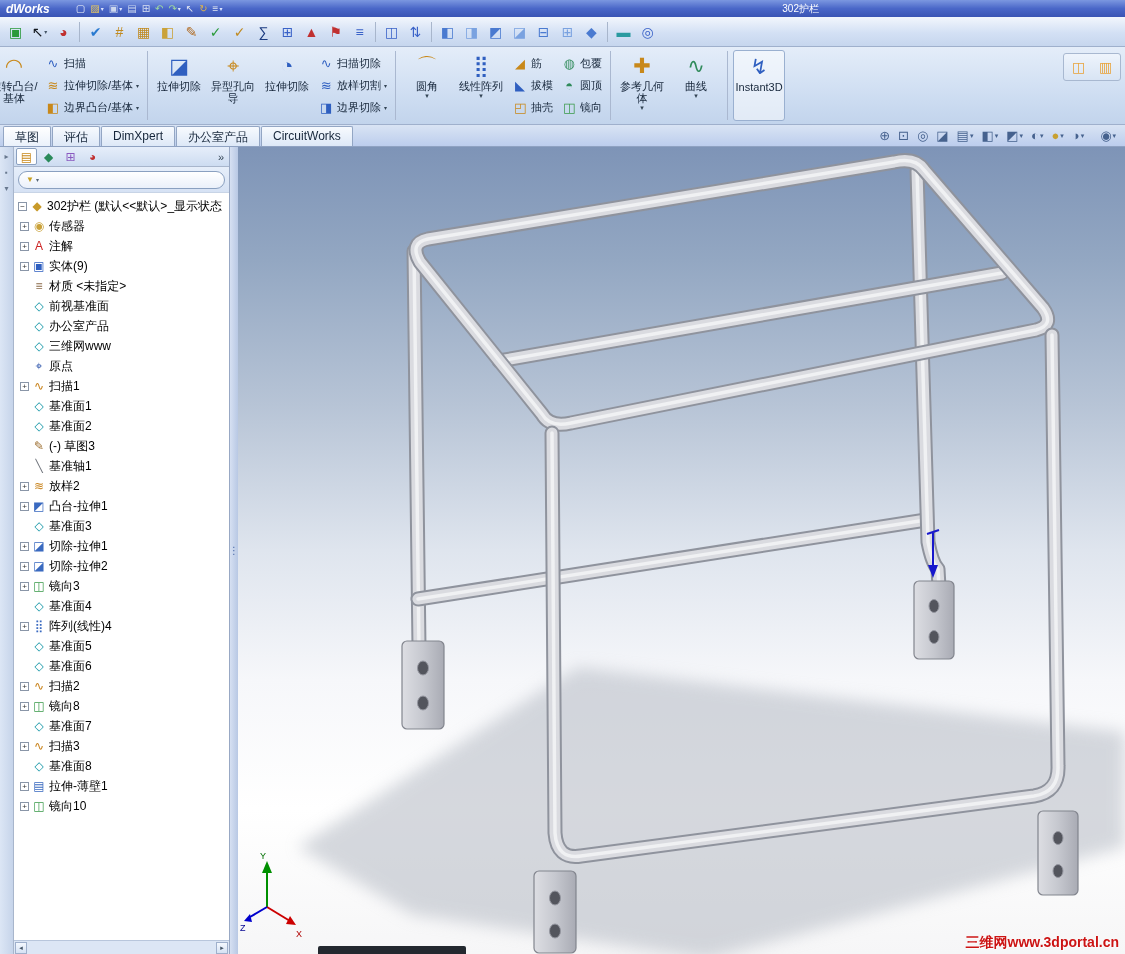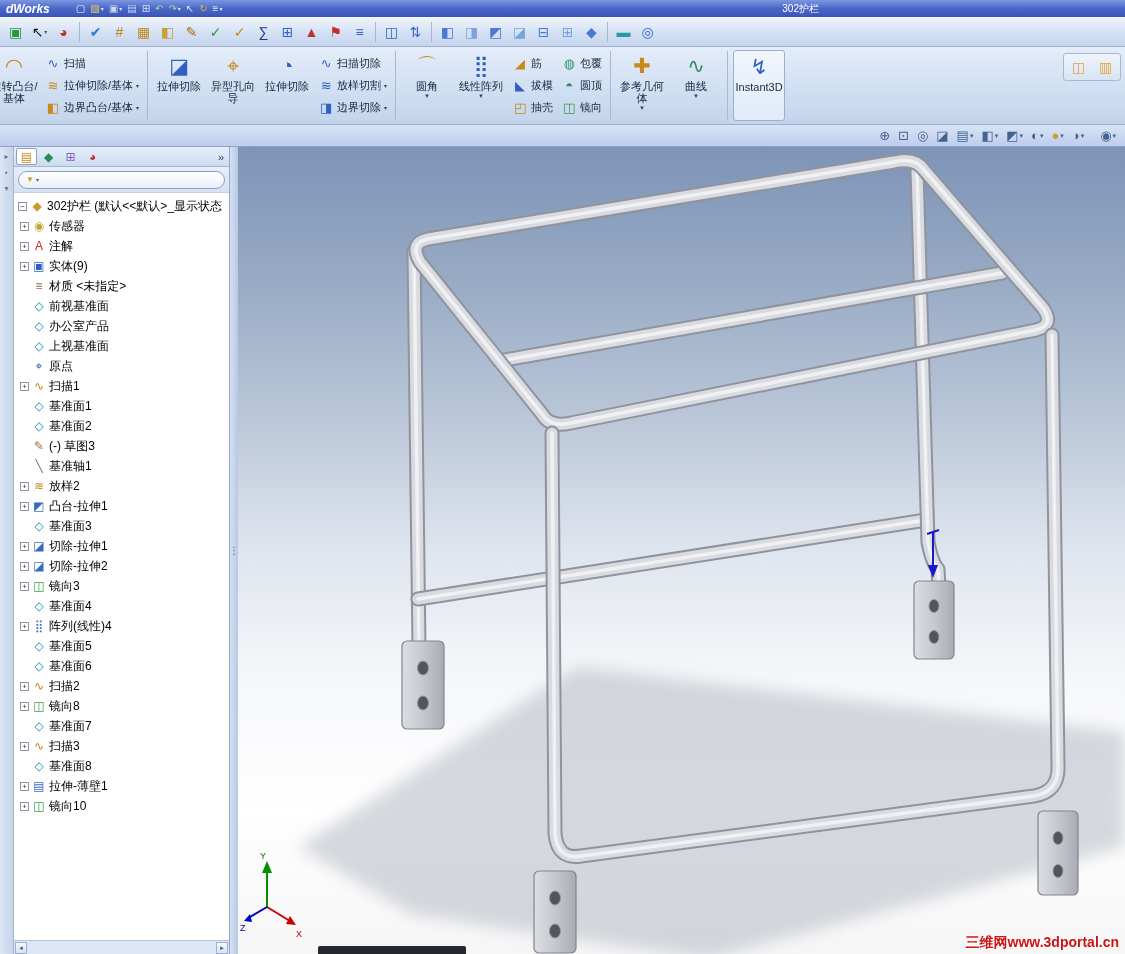--- a/index.html
+++ b/index.html
@@ -322,20 +322,27 @@
       <span class="tic">
         <span style="color: rgb(232, 163, 58);">◫</span>
       </span>
       <span class="tic">
         <span style="color: rgb(232, 163, 58);">▥</span>
       </span>
     </div>
 </div>
 
 <div class="tabrow">
+  <div class="vtabs" id="vtabs">
+      <div class="vtab active">草图</div>
+      <div class="vtab">评估</div>
+      <div class="vtab">DimXpert</div>
+      <div class="vtab">办公室产品</div>
+      <div class="vtab">CircuitWorks</div>
+    </div>
   <div class="hud" id="hud-icons">
       <span class="hic">
         <span>⊕</span>
       </span>
       <span class="hic">
         <span>⊡</span>
       </span>
       <span class="hic">
         <span>◎</span>
       </span>
@@ -440,21 +447,21 @@
             <span class="tlab">前视基准面</span>
           </div>
           <div class="trow">
             <span class="texp sp"></span>
             <span class="tico" style="color: rgb(24, 152, 168);">◇</span>
             <span class="tlab">办公室产品</span>
           </div>
           <div class="trow">
             <span class="texp sp"></span>
             <span class="tico" style="color: rgb(24, 152, 168);">◇</span>
-            <span class="tlab">上视基准面</span>
+            <span class="tlab">三维网www</span>
           </div>
           <div class="trow">
             <span class="texp sp"></span>
             <span class="tico" style="color: rgb(58, 95, 176);">⌖</span>
             <span class="tlab">原点</span>
           </div>
           <div class="trow">
             <span class="texp">+</span>
             <span class="tico" style="color: rgb(200, 130, 26);">∿</span>
             <span class="tlab">扫描1</span>

